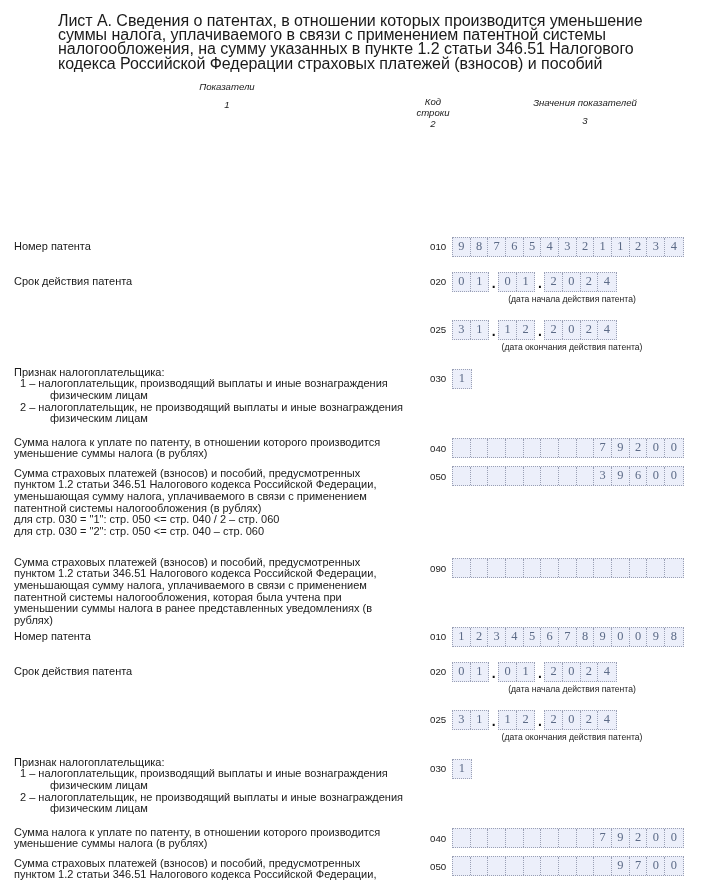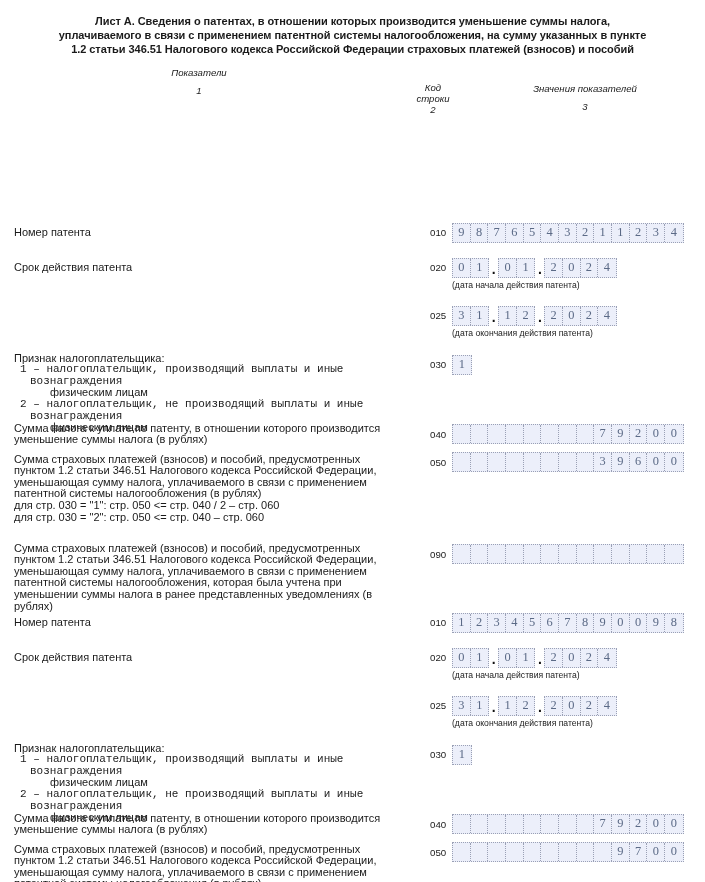--- a/index.html
+++ b/index.html
@@ -19,42 +19,42 @@
   .page {
     width: 705px;
     height: 882px;
     position: relative;
     box-sizing: border-box;
     padding: 0;
   }
 
   
   .doc-title {
-    font-size: 11px;
-    font-weight: bold;
+    font-size: 16px;
+    font-weight: normal;
     line-height: 14.2px;
-    text-align: center;
+    text-align: left;
     padding: 14px 58px 0 58px;
     letter-spacing: -0.05px;
   }
 
   
   .col-head {
     position: relative;
     height: 40px;
     margin-top: 10px;
   }
   .col-head .ch {
     position: absolute;
     font-style: italic;
     font-size: 9.6px;
     line-height: 11px;
     text-align: center;
   }
-  .ch-indicators { left: 104px; width: 190px; top: 0; }
+  .ch-indicators { left: 132px; width: 190px; top: 0; }
   .ch-code       { left: 404px; width: 58px; top: 15px; }
   .ch-values     { left: 470px; width: 230px; top: 16px; }
   .ch-num {
     font-style: italic;
     font-size: 9.6px;
     margin-top: 7px;
   }
   .ch-code .ch-num { margin-top: 0px; }
 
   
@@ -67,21 +67,20 @@
     left: 14px;
     width: 390px;
     font-size: 11px;
     line-height: 11.6px;
     color: #1a1a1a;
   }
   .label .sub {
     display: block;
     padding-left: 16px;
     text-indent: -10px;
-    font-family: Liberation Mono, monospace;
   }
   .label .sub2 {
     display: block;
     padding-left: 36px;
   }
   .code {
     position: absolute;
     left: 418px;
     width: 26px;
     text-align: left;
@@ -127,20 +126,21 @@
 
   .cells.wide .cell { width: 17.68px; }
 
   .field-note {
     position: absolute;
     left: 452px;
     font-size: 8.6px;
     line-height: 10px;
     color: #1a1a1a;
     width: 240px;
+    text-align: center;
   }
 </style>
 </head>
 <body>
 
 <div class="page">
 
   <div class="doc-title">Лист А. Сведения о патентах, в отношении которых производится уменьшение суммы налога, уплачиваемого в связи с применением патентной системы налогообложения, на сумму указанных в пункте 1.2 статьи 346.51 Налогового кодекса Российской Федерации страховых платежей (взносов) и пособий</div>
 
   <div class="col-head">

